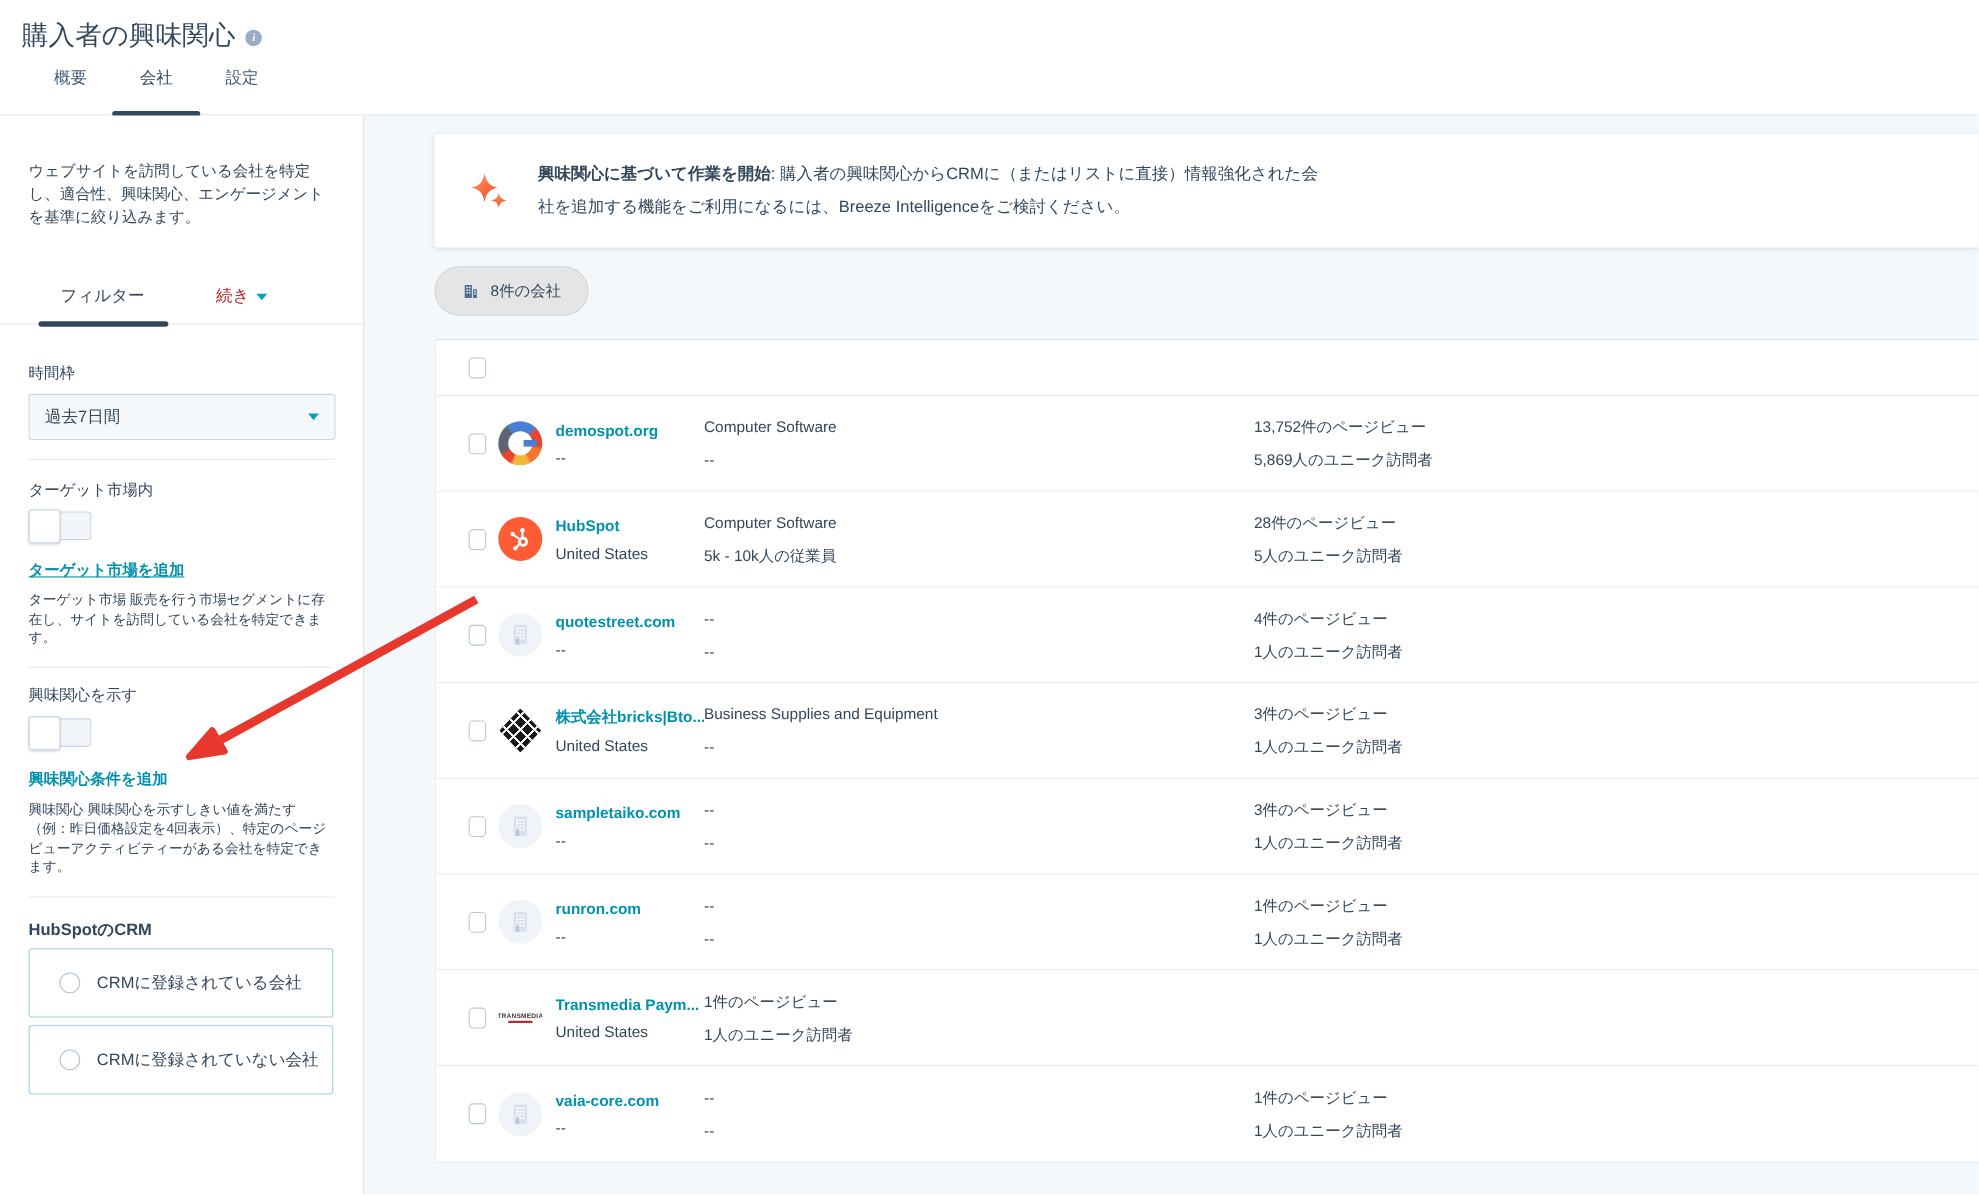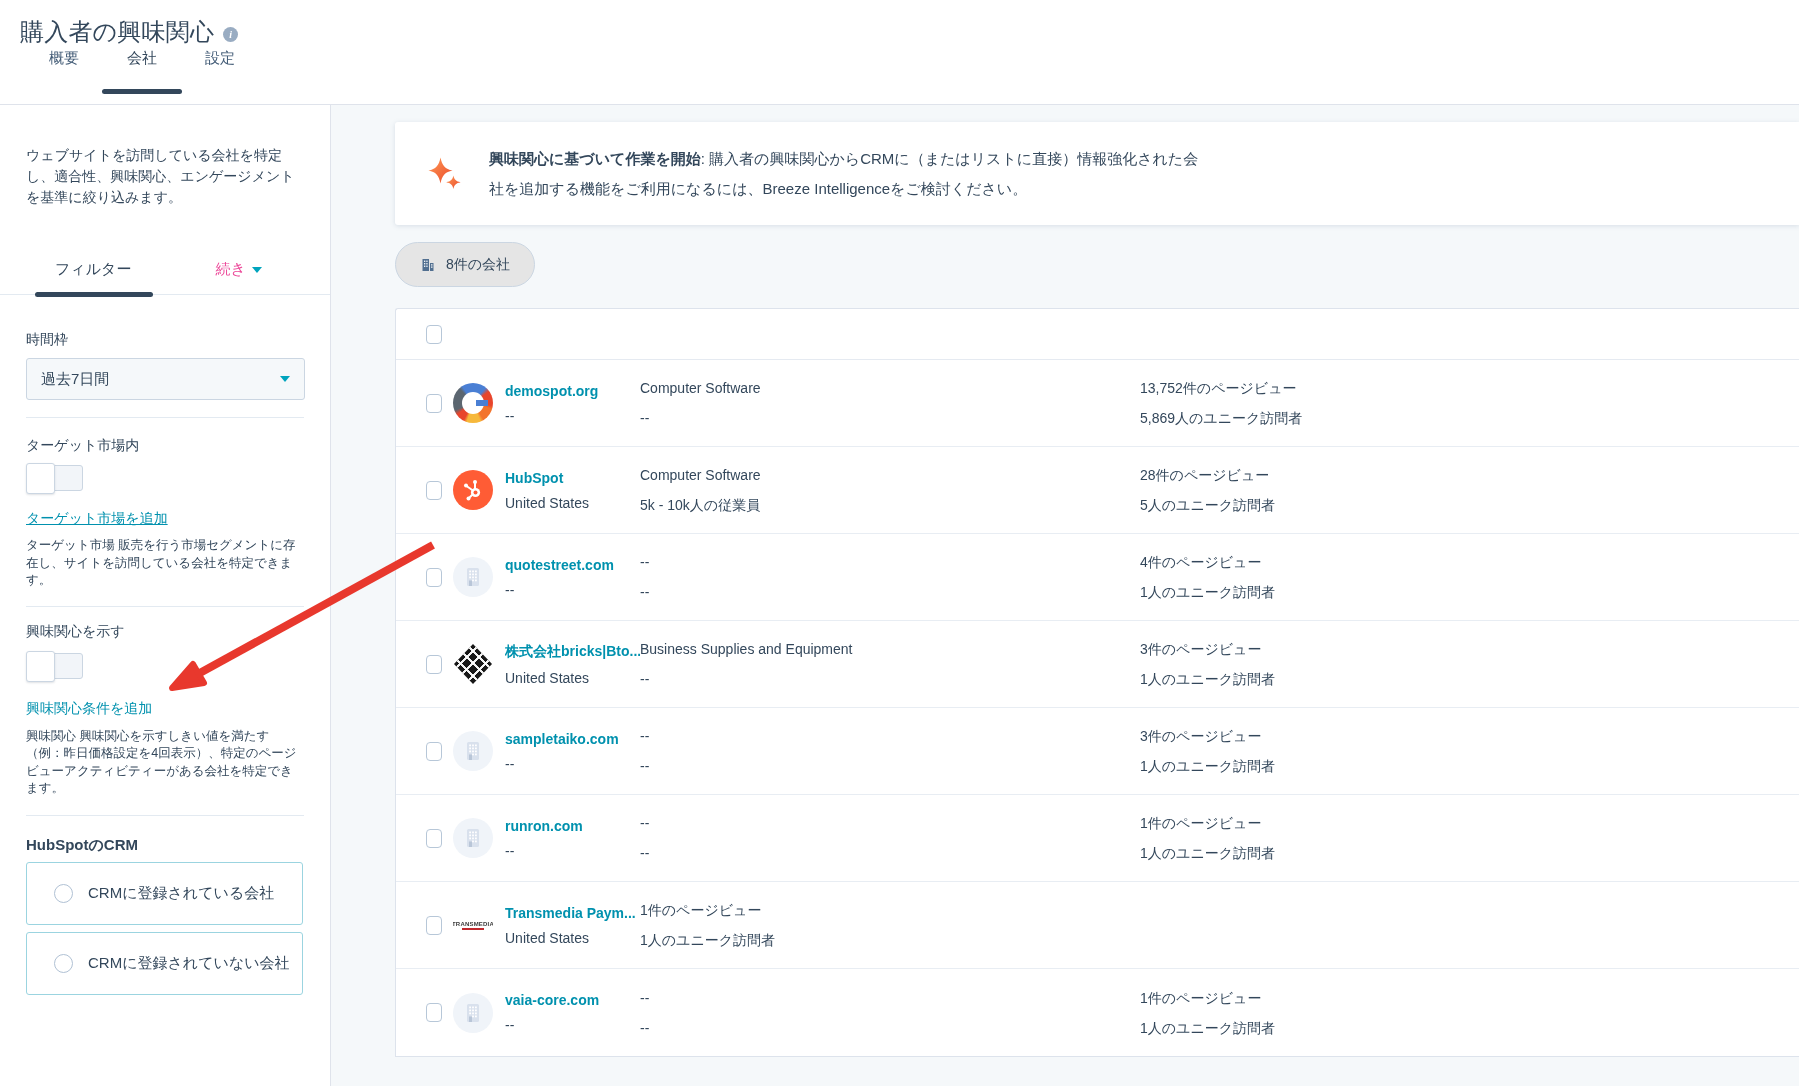--- a/index.html
+++ b/index.html
@@ -7,52 +7,52 @@
   body { font-family:"Liberation Sans","DejaVu Sans",sans-serif; color:#33475b; }
   .page { position:relative; width:1799px; height:1086px; overflow:hidden; background:#fff; }
 
   
   .top-header { position:relative; height:105px; background:#fff; border-bottom:1px solid #dfe3eb; }
   .title-row { display:flex; align-items:center; gap:9px; padding:16px 0 0 20px; }
   .page-title { font-size:24px; font-weight:500; color:#33475b; letter-spacing:.2px; }
   .info-icon { width:15px; height:15px; border-radius:50%; background:#99acc2; color:#fff;
     display:flex; align-items:center; justify-content:center; margin-top:4px; }
   .info-icon::after { content:'i'; font-size:10px; font-weight:700; font-family:"Liberation Serif",serif; font-style:italic; }
-  .main-tabs { position:absolute; bottom:12px; left:49px; display:flex; gap:48px; }
+  .main-tabs { position:absolute; bottom:0; left:49px; display:flex; gap:48px; }
   .main-tab { position:relative; font-size:15px; color:#425b76; padding-bottom:24px; cursor:pointer; }
   .main-tab.active { color:#33475b; font-weight:500; }
   .main-tab.active::after { content:''; position:absolute; left:-25px; right:-25px; bottom:-2px;
     height:5px; background:#33475b; border-radius:3px; }
 
   
   .body-row { display:flex; height:981px; }
 
   
   .sidebar { width:331px; min-width:331px; background:#fff; border-right:1px solid #dfe3eb;
     padding:0 26px; overflow:hidden; position:relative; }
   .sidebar-desc { margin-top:40px; font-size:14px; line-height:21px; color:#33475b; }
   .filter-tabs { display:flex; margin:52px -26px 0; padding:0 0 15px 0; border-bottom:1px solid #e3eaf1; position:relative; }
   .f-tab { font-size:15px; color:#33475b; font-weight:500; cursor:pointer; position:relative; }
   .f-tab.active { margin-left:55px; }
   .f-tab.active::after { content:''; position:absolute; left:-20px; right:-22px; bottom:-18px;
     height:5px; background:#33475b; border-radius:3px; }
-  .f-tab.more { margin-left:84px; color:#ec4899; font-weight:500; display:flex; align-items:center; gap:6px; }
+  .f-tab.more { margin-left:65px; color:#b91c1c; font-weight:500; display:flex; align-items:center; gap:6px; }
   .caret-down { width:0; height:0; border-left:5px solid transparent; border-right:5px solid transparent;
     border-top:6px solid #00a4bd; display:inline-block; }
   .side-label { margin-top:36px; font-size:14px; color:#33475b; }
   .hs-select { margin-top:9px; height:42px; width:279px; border:1px solid #cbd6e2; border-radius:3px;
     background:#f5f8fa; display:flex; align-items:center; justify-content:space-between;
     padding:0 14px; font-size:15px; color:#33475b; cursor:pointer; }
   .side-div { height:1px; background:#e3eaf1; margin-top:17px; }
   .side-div.mt16 { margin-top:16px; }
   .toggle { position:relative; margin-top:10px; width:57px; height:26px; background:#f2f5f9;
     border:1px solid #cbd6e2; border-radius:3px; cursor:pointer; }
   .toggle .knob { position:absolute; left:-1px; top:-3px; width:29px; height:31px; background:#fff;
     border:1px solid #cbd6e2; border-radius:3px; box-shadow:0 1px 2px rgba(45,62,80,.15); }
-  .side-link { display:inline-block; margin-top:19px; font-size:14px; font-weight:400; color:#0091ae; cursor:pointer; }
+  .side-link { display:inline-block; margin-top:19px; font-size:14px; font-weight:700; color:#0091ae; cursor:pointer; }
   .side-link.underline { text-decoration:underline; }
   .side-help { margin-top:9px; font-size:12.5px; line-height:17.5px; color:#33475b; }
   .crm-heading { margin-top:20px; font-size:15px; font-weight:700; color:#33475b; }
   .crm-card { margin-top:7px; width:277px; height:63px; border:1px solid #9bd4e0; border-radius:3px;
     background:#fff; display:flex; align-items:center; gap:15px; padding-left:27px; font-size:15px;
     color:#33475b; cursor:pointer; }
   .crm-card.first { margin-top:13px; }
   .crm-card.selected { border:1px solid #00a4bd; background:#e5f5f8; }
   .radio { width:19px; height:19px; border-radius:50%; border:1px solid #b0c1d4; background:#fff; position:relative; flex-shrink:0; }
   .crm-card.selected .radio { border:2px solid #00a4bd; }

